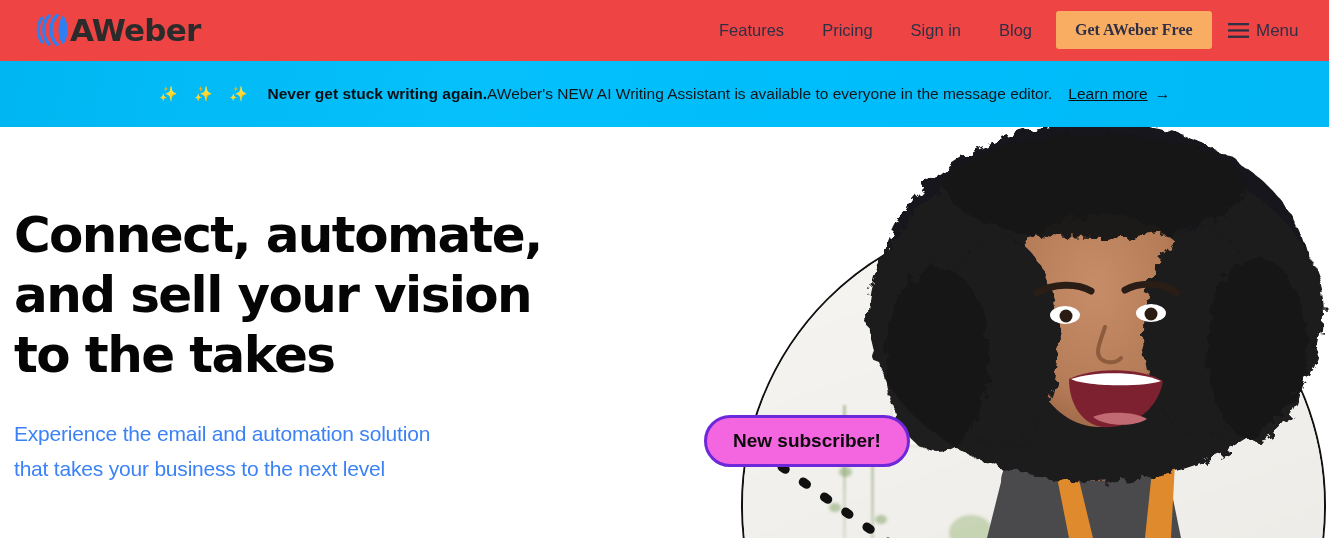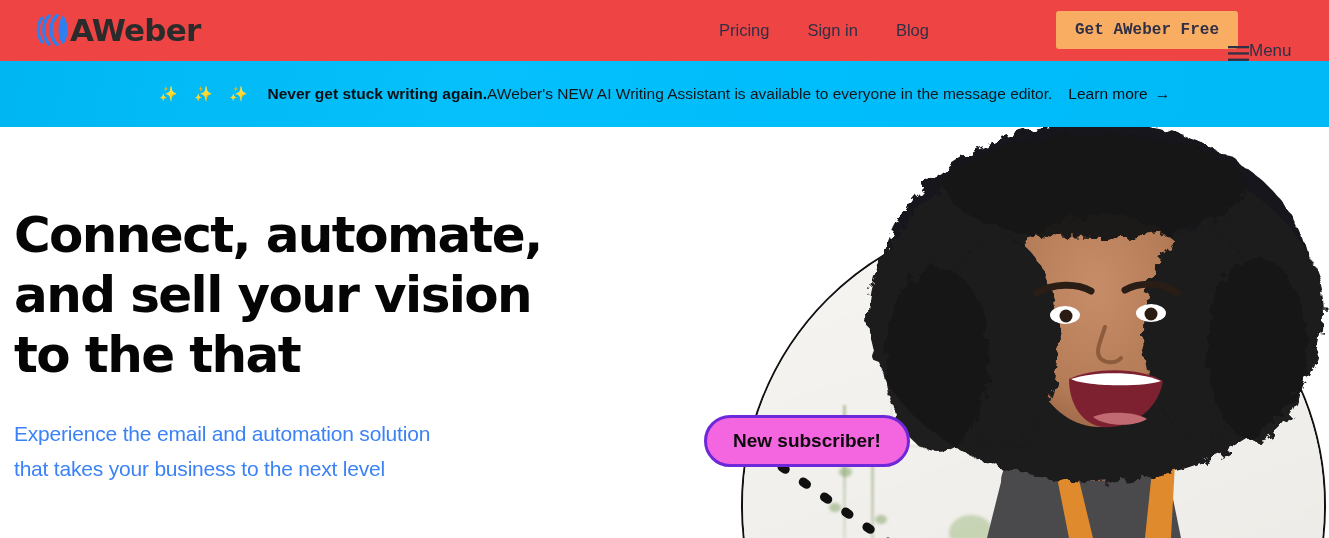--- a/index.html
+++ b/index.html
@@ -63,35 +63,36 @@
 
   .cta-btn {
     position: absolute;
     left: 1056px;
     top: 11px;
     height: 38px;
     padding: 0 19px;
     background: #f9ad62;
     border: none;
     border-radius: 3px;
-    font-family: Liberation Mono, monospace;
+    font-family: Liberation Serif, serif;
     font-size: 16px;
     font-weight: bold;
     color: #2f3045;
     cursor: pointer;
     white-space: nowrap;
   }
 
   .menu-btn {
     position: absolute;
     left: 1228px;
     top: 0;
     height: 61px;
     display: flex;
-    align-items: flex-end;
+    align-items: center;
+    gap: 7px;
     cursor: pointer;
     background: none;
     border: none;
   }
   .hamburger { width: 21px; height: 15px; display: block; }
   .menu-label {
     font-size: 17px;
     color: #2f3045;
     font-family: "Liberation Sans", sans-serif;
   }
@@ -117,20 +118,21 @@
     letter-spacing: 6px;
     margin-right: 13px;
     font-family: "DejaVu Sans", sans-serif;
     font-size: 15px;
   }
   .banner-bold { font-weight: bold; color: #0a0f14; }
   .banner-rest { color: #10161b; }
   .banner-link {
     margin-left: 16px;
     color: #0a0f14;
+    text-decoration: underline;
     cursor: pointer;
   }
   .banner-arrow { margin-left: 7px; }
 
   
   .hero {
     position: relative;
     width: 1329px;
     height: 411px;
     background: #ffffff;
@@ -247,20 +249,21 @@
         <path d="M6 4 C1 10 1 22 6 28" stroke="#2f7ff0" stroke-width="3" fill="none" stroke-linecap="round"></path>
         <path d="M13 2 C6 9 6 23 13 30" stroke="#2f7ff0" stroke-width="3.2" fill="none" stroke-linecap="round"></path>
         <path d="M21 1.5 C13 9 13 23 21 30.5" stroke="#2f7ff0" stroke-width="3.4" fill="none" stroke-linecap="round"></path>
         <path d="M27 1.5 C21 8 21 24 27 30.5 C33 24 33 8 27 1.5 Z" fill="#2f7ff0"></path>
       </svg>
     </span>
     <span class="logo-word">AWeber</span>
   </div>
 
   <nav class="nav">
+    <a class="nav-link">Features</a>
     <a class="nav-link">Pricing</a>
     <a class="nav-link">Sign in</a>
     <a class="nav-link">Blog</a>
   </nav>
 
   <button class="cta-btn">Get AWeber Free</button>
 
   <button class="menu-btn">
     <span>
       <svg class="hamburger" viewBox="0 0 21 15">
@@ -282,21 +285,21 @@
     <span class="banner-arrow">→</span>
   </div>
 </div>
 
 <div class="hero">
 
   <div class="hero-copy">
     <h1 class="headline">
       <span>Connect, automate,</span><br>
       <span>and sell your vision</span><br>
-      <span>to the that</span>
+      <span>to the takes</span>
     </h1>
     <p class="subhead">
       <span>Experience the email and automation solution</span><br>
       <span>that takes your business to the next level</span>
     </p>
   </div>
 
   <div class="hero-art">
 
     <div class="photo-circle">

